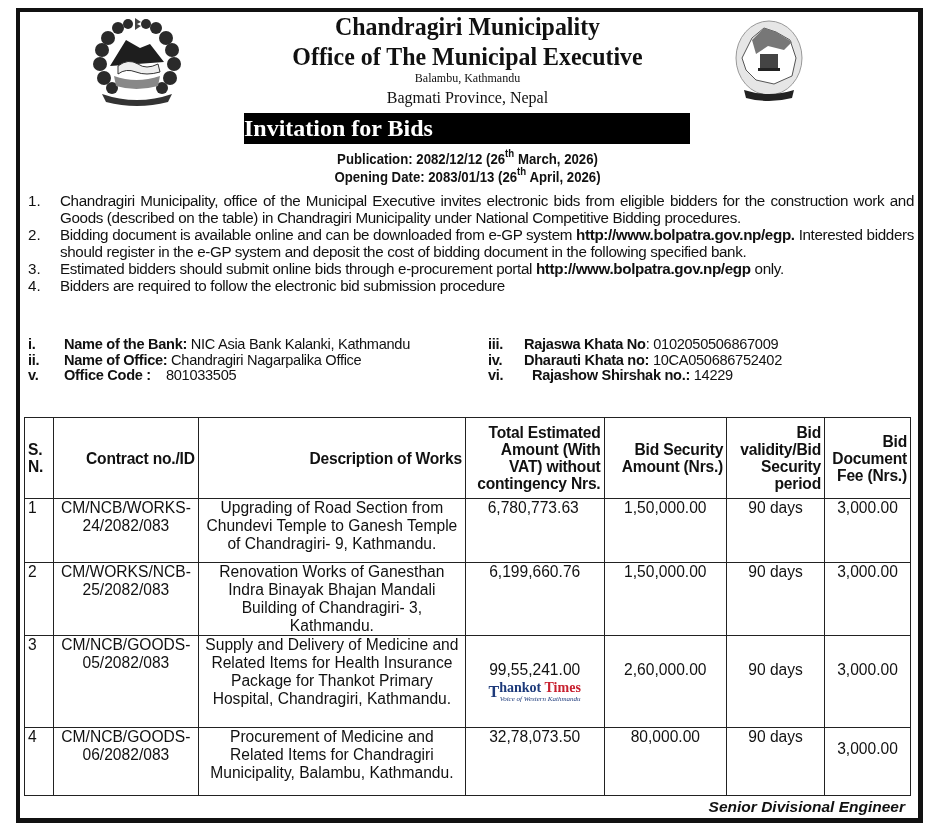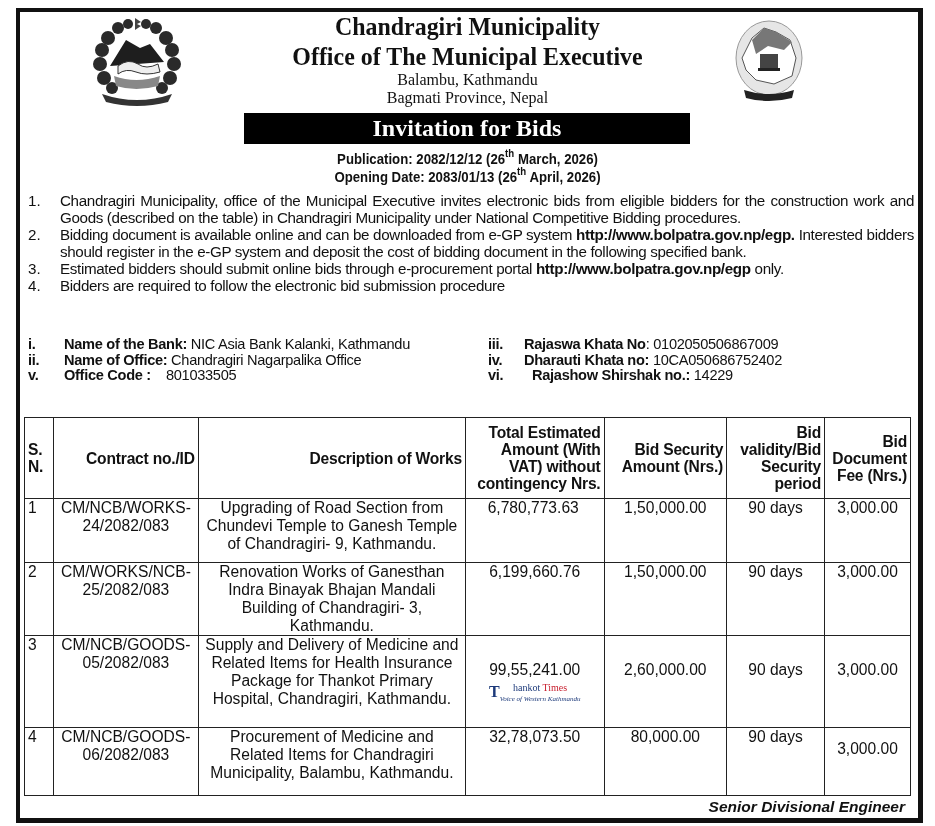--- a/index.html
+++ b/index.html
@@ -3,23 +3,23 @@
 <meta charset="utf-8">
 <style>
   html, body { margin: 0; padding: 0; background: #ffffff; }
   body { width: 935px; height: 826px; position: relative; overflow: hidden; font-family: "Liberation Sans", sans-serif; color: #111; }
   .frame { position: absolute; left: 16px; top: 8px; width: 898px; height: 806px; border: 4px solid #111; border-right-width: 5px; border-bottom-width: 5px; box-sizing: content-box; }
   .logo-left { position: absolute; left: 88px; top: 14px; width: 98px; height: 92px; }
   .logo-right { position: absolute; left: 734px; top: 18px; width: 70px; height: 84px; }
   .head { position: absolute; left: 0; width: 935px; text-align: center; font-family: "Liberation Serif", serif; }
   .h1 { top: 12px; font-size: 26px; font-weight: bold; letter-spacing: 0px; transform: scaleX(0.92); }
   .h2 { top: 42px; font-size: 26px; font-weight: bold; transform: scaleX(0.92); }
-  .h3 { top: 71px; font-size: 16px; }
+  .h3 { top: 71px; font-size: 12px; }
   .h4 { top: 89px; font-size: 16px; }
-  .banner { position: absolute; left: 244px; top: 113px; width: 446px; height: 31px; background: #000; color: #fff; text-align: center; font-family: "Liberation Serif", serif; font-weight: bold; font-size: 24px; line-height: 31px; }
+  .banner { position: absolute; left: 244px; top: 113px; width: 446px; height: 31px; background: #000; color: #fff; font-family: "Liberation Serif", serif; font-weight: bold; font-size: 24px; line-height: 31px; }
   .dates { position: absolute; left: 0; width: 935px; text-align: center; font-weight: bold; font-size: 15px; transform: scaleX(0.88); }
   .dates sup { font-size: 11px; position: relative; top: -2px; vertical-align: top; line-height: 1; }
   .d1 { top: 150px; }
   .d2 { top: 168px; }
   .points { position: absolute; left: 28px; top: 192px; width: 886px; font-size: 15.2px; line-height: 17px; }
   .pt { display: flex; }
   .pt .num { width: 32px; flex: 0 0 32px; }
   .pt .txt { flex: 1; text-align: justify; letter-spacing: -0.35px; }
   .pt b { font-weight: bold; }
   .bank { position: absolute; left: 28px; top: 337px; width: 880px; font-size: 14.6px; line-height: 15.5px; letter-spacing: -0.3px; }
@@ -38,21 +38,21 @@
   .c-desc { width: 262px; }
   .c-amt { width: 129px; }
   .c-sec { width: 116px; }
   .c-val { width: 91px; }
   .c-fee { width: 79px; }
   tr.r-head { height: 81px; }
   tr.r1 { height: 64px; } tr.r2 { height: 66px; } tr.r3 { height: 92px; } tr.r4 { height: 68px; }
   td.numcell { padding-top: 7px; }
   .watermark { display: flex; align-items: center; justify-content: center; margin-top: 2px; }
   .wm-pen { font-family: "Liberation Serif", serif; font-weight: bold; color: #1d3a7a; font-size: 16px; }
-  .wm-text { font-family: "Liberation Serif", serif; font-weight: normal; font-size: 10px; line-height: 14px; }
+  .wm-text { font-family: "Liberation Serif", serif; font-weight: bold; font-size: 14px; line-height: 14px; }
   .wm-a { color: #1d3a7a; } .wm-b { color: #c8202f; }
   .wm-tag { font-family: "Liberation Serif", serif; font-style: italic; font-size: 7px; color: #1d3a7a; line-height: 8px; }
   .signature { position: absolute; right: 30px; top: 798px; font-weight: bold; font-style: italic; font-size: 15.5px; }
 </style>
 </head>
 <body>
 
 <div class="frame"></div>
 
 <svg class="logo-left" viewBox="0 0 98 92">

